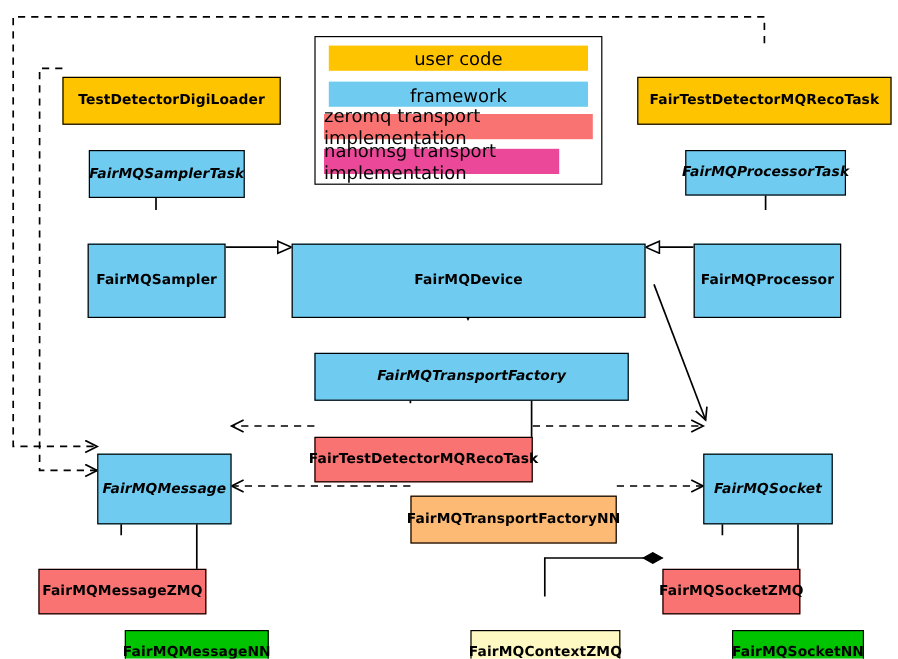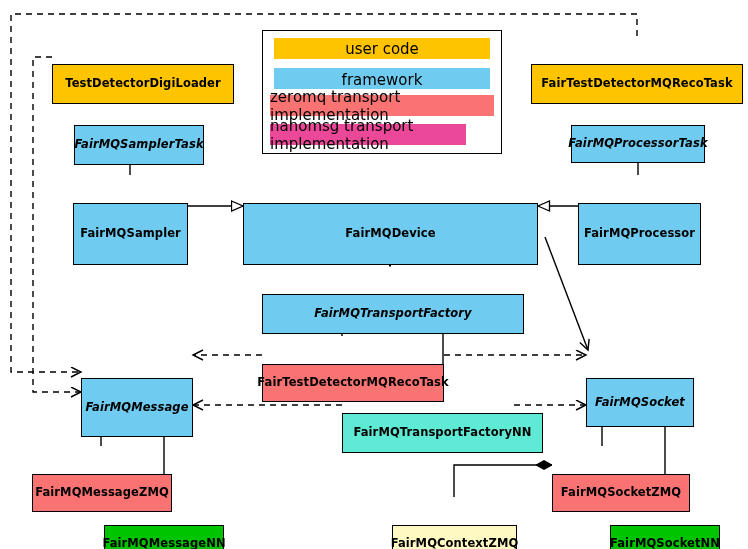--- a/index.html
+++ b/index.html
@@ -149,45 +149,45 @@
   </div>
 
   <div class="node abstract" style="left:262px;top:266px;width:262px;height:40px;background:#6FCCF0;">
     <span>FairMQTransportFactory</span>
   </div>
 
   <div class="node" style="left:262px;top:336px;width:182px;height:38px;background:#FA7373;">
     <span>FairTestDetectorMQRecoTask</span>
   </div>
 
-  <div class="node" style="left:342px;top:385px;width:201px;height:40px;background:#5eead4;">
+  <div class="node" style="left:342px;top:385px;width:172px;height:40px;background:#fdba74;">
     <span>FairMQTransportFactoryNN</span>
   </div>
 
   <div class="node abstract" style="left:81px;top:350px;width:112px;height:59px;background:#6FCCF0;">
     <span>FairMQMessage</span>
   </div>
 
-  <div class="node abstract" style="left:586px;top:350px;width:108px;height:49px;background:#6FCCF0;">
+  <div class="node abstract" style="left:586px;top:350px;width:108px;height:59px;background:#6FCCF0;">
     <span>FairMQSocket</span>
   </div>
 
   <div class="node" style="left:32px;top:446px;width:140px;height:38px;background:#FA7373;">
     <span>FairMQMessageZMQ</span>
   </div>
 
   <div class="node" style="left:104px;top:497px;width:120px;height:38px;background:#00C400;">
     <span>FairMQMessageNN</span>
   </div>
 
   <div class="node" style="left:392px;top:497px;width:125px;height:38px;background:#fef9c3;">
     <span>FairMQContextZMQ</span>
   </div>
 
-  <div class="node" style="left:552px;top:446px;width:138px;height:38px;background:#FA7373;">
+  <div class="node" style="left:552px;top:446px;width:115px;height:38px;background:#FA7373;">
     <span>FairMQSocketZMQ</span>
   </div>
 
   <div class="node" style="left:610px;top:497px;width:110px;height:38px;background:#00C400;">
     <span>FairMQSocketNN</span>
   </div>
 
 </div>
 
 </body></html>

